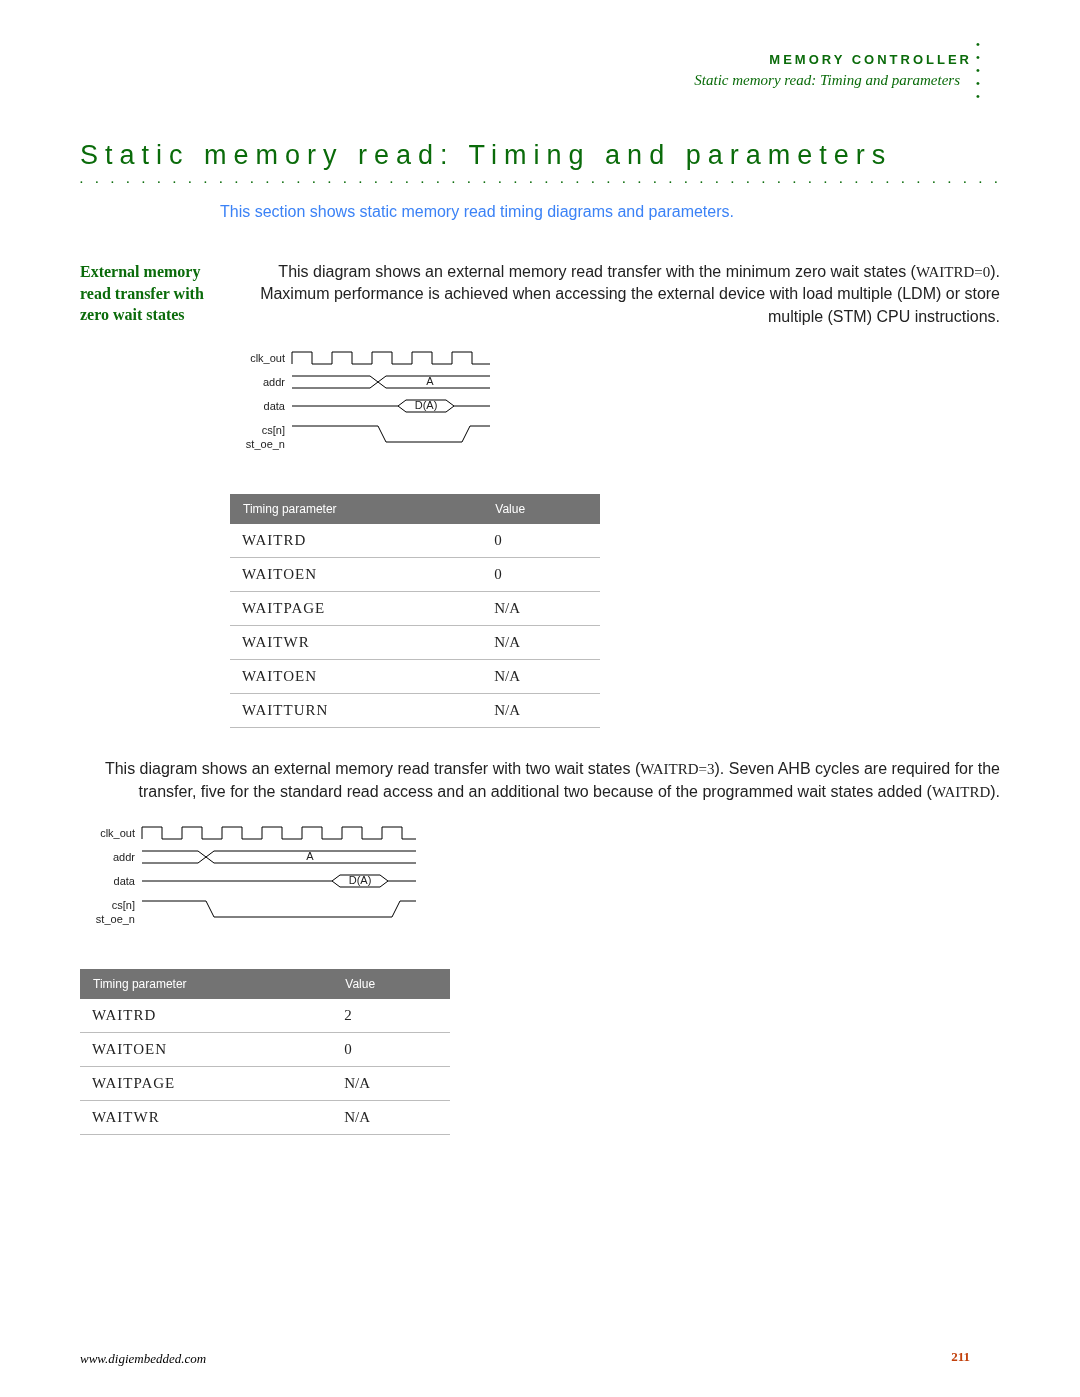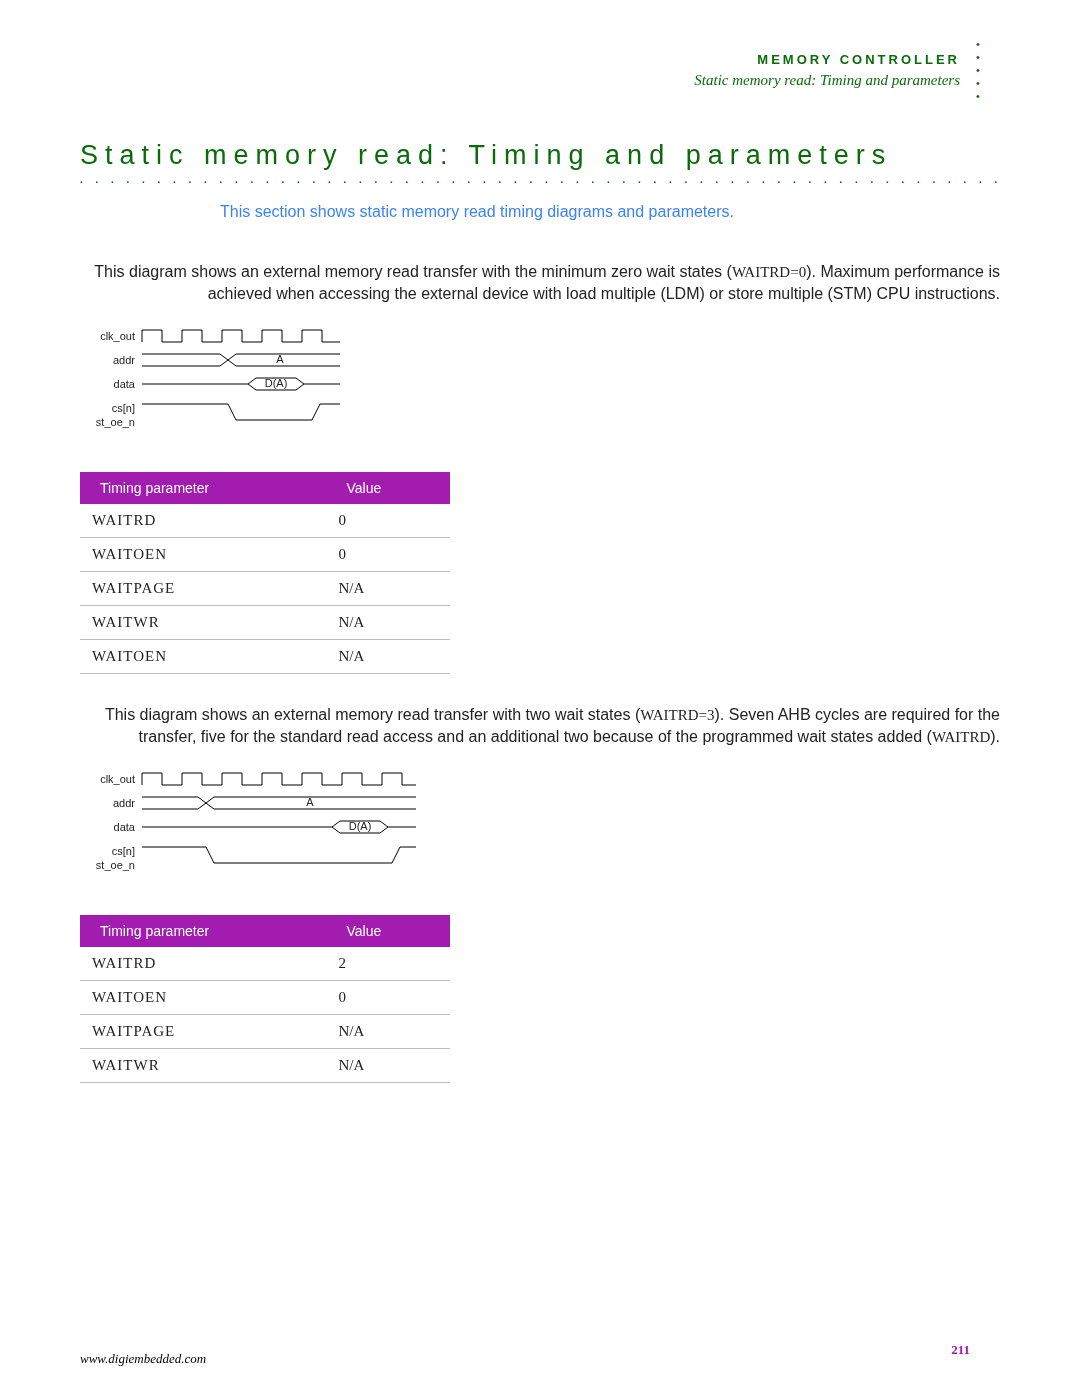--- a/index.html
+++ b/index.html
@@ -1,39 +1,39 @@
 <!DOCTYPE html>
 <html><head>
 <meta charset="utf-8">
 <style>
   html,body{margin:0;padding:0;background:#fff;}
   body{width:1080px;height:1397px;position:relative;font-family:"Times New Roman",serif;color:#222;}
   .page{position:absolute;left:80px;top:30px;width:920px;}
   .hdr{position:relative;height:70px;}
-  .hdr-chapter{position:absolute;right:40px;top:22px;font-family:Arial,Helvetica,sans-serif;font-size:13px;letter-spacing:3px;color:#0a6b0a;font-weight:bold;}
+  .hdr-chapter{position:absolute;right:28px;top:22px;font-family:Arial,Helvetica,sans-serif;font-size:13px;letter-spacing:3px;color:#0a6b0a;font-weight:bold;}
   .hdr-sub{position:absolute;right:40px;top:42px;font-family:"Times New Roman",serif;font-style:italic;font-size:15px;color:#0a6b0a;}
   .hdr-dots{position:absolute;right:18px;top:8px;width:6px;color:#0a6b0a;font-size:11px;line-height:13px;font-weight:bold;}
   .hdr-dots span{display:block;}
   h1.sec{font-family:Arial,Helvetica,sans-serif;font-weight:normal;font-size:27px;color:#0a6b0a;letter-spacing:7px;margin:40px 0 2px 0;}
   .dotrule{color:#0a6b0a;font-size:11px;letter-spacing:5px;font-weight:bold;white-space:nowrap;overflow:hidden;margin:0 0 18px 0;}
   .intro{margin-left:140px;font-family:Arial,Helvetica,sans-serif;font-size:16px;color:#3b82f6;margin-bottom:40px;}
   .block{display:flex;margin-bottom:30px;}
   .sidehead{width:140px;flex:0 0 140px;font-family:"Times New Roman",serif;font-weight:bold;color:#0a6b0a;font-size:16px;line-height:1.35;padding-right:10px;}
   .body{flex:1;}
   .body p{font-family:Arial,Helvetica,sans-serif;font-size:16px;line-height:1.4;margin:0 0 18px 0;color:#222;text-align:right;}
   .sc{font-variant:small-caps;font-family:"Times New Roman",serif;font-size:15px;}
   .timing{margin:10px 0 24px 0;text-decoration:underline;}
   .timing svg text{font-family:Arial,Helvetica,sans-serif;font-size:11px;fill:#222;}
   table.params{border-collapse:collapse;width:370px;margin-top:6px;}
-  table.params th{background:#a21caf;color:#fff;font-family:Arial,Helvetica,sans-serif;font-size:14px;font-weight:normal;text-align:left;padding:8px 20px;}
+  table.params th{background:#737373;color:#fff;font-family:Arial,Helvetica,sans-serif;font-size:12px;font-weight:normal;text-align:left;padding:8px 13px;}
   table.params td{font-family:"Times New Roman",serif;font-size:15px;padding:8px 12px;border-bottom:1px solid #bdbdbd;}
   table.params td:first-child{letter-spacing:1px;}
   .footer{position:absolute;left:80px;bottom:30px;width:920px;font-size:13px;}
   .footer .url{font-style:italic;font-family:"Times New Roman",serif;color:#000000;}
-  .footer .pg{position:absolute;right:30px;bottom:9px;color:#a21caf;font-family:"Times New Roman",serif;font-weight:bold;}
+  .footer .pg{position:absolute;right:30px;bottom:2px;color:#c2410c;font-family:"Times New Roman",serif;font-weight:bold;}
 </style>
 </head>
 <body>
 
 <div class="page">
 
   <div class="hdr">
     <div class="hdr-chapter">MEMORY CONTROLLER</div>
     <div class="hdr-sub">Static memory read: Timing and parameters</div>
     <div class="hdr-dots">
@@ -44,20 +44,21 @@
         <span>•</span>
     </div>
   </div>
 
   <h1 class="sec">Static memory read: Timing and parameters</h1>
   <div class="dotrule">. . . . . . . . . . . . . . . . . . . . . . . . . . . . . . . . . . . . . . . . . . . . . . . . . . . . . . . . . . . . . . . . . . . . . . . . . . . . . . . . . . .</div>
 
   <div class="intro">This section shows static memory read timing diagrams and parameters.</div>
 
   <div class="block">
+    <div class="sidehead">External memory read transfer with zero wait states</div>
     <div class="body">
       <p>
         <span>This diagram shows an external memory read transfer with the minimum zero wait states (</span><span class="sc">WAITRD=0</span><span>). Maximum performance is achieved when accessing the external device with load multiple (LDM) or store multiple (STM) CPU instructions.</span>
       </p>
 
       <div class="timing">
         <svg width="300" height="120" viewBox="0 0 300 120">
 
           <text x="55" y="16" text-anchor="end">clk_out</text>
           <text x="55" y="40" text-anchor="end">addr</text>
@@ -110,20 +111,24 @@
               <td>N/A</td>
             </tr>
           <tr>
               <td>WAITWR</td>
               <td>N/A</td>
             </tr>
           <tr>
               <td>WAITOEN</td>
               <td>N/A</td>
             </tr>
+          <tr>
+              <td>WAITTURN</td>
+              <td>N/A</td>
+            </tr>
         </tbody>
       </table>
     </div>
   </div>
 
   <div class="block">
     <div class="body">
       <p>
         <span>This diagram shows an external memory read transfer with two wait states (</span><span class="sc">WAITRD=3</span><span>). Seven AHB cycles are required for the transfer, five for the standard read access and an additional two because of the programmed wait states added (</span><span class="sc">WAITRD</span><span>).</span>
       </p>

